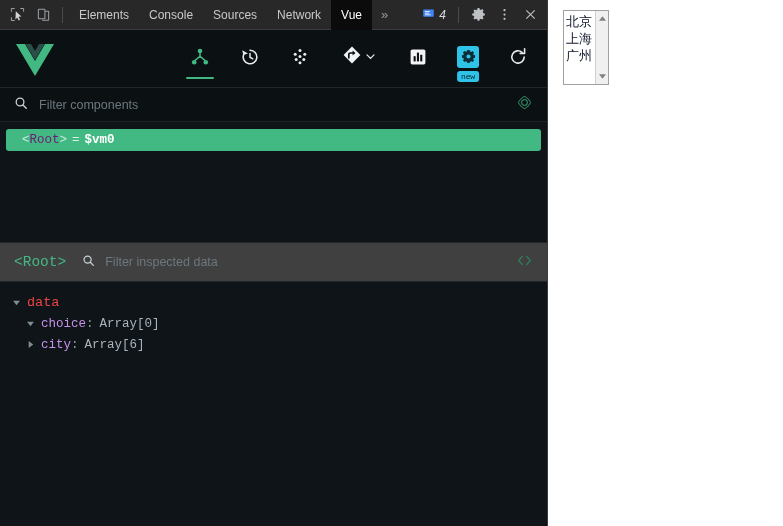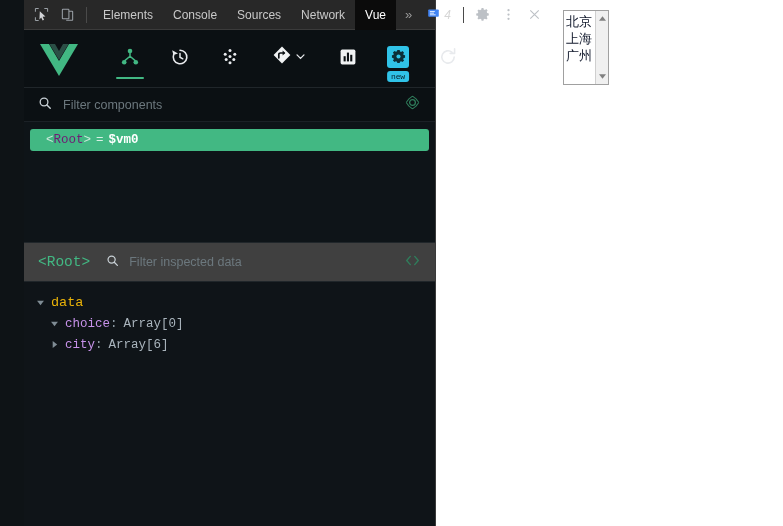--- a/index.html
+++ b/index.html
@@ -17,28 +17,27 @@
     width: 783px;
     height: 526px;
     background: #ffffff;
   }
 
   
   .devtools {
     position: absolute;
     left: 0;
     top: 0;
-    width: 436px;
+    width: 548px;
     height: 526px;
     background: #0e1316;
     border-right: 1px solid #3b3b3b;
     box-sizing: border-box;
     display: flex;
     flex-direction: column;
-    padding-left: 24px;
   }
 
   
   .dt-toolbar {
     height: 30px;
     background: #282828;
     border-bottom: 1px solid #3b3b3b;
     display: flex;
     align-items: center;
     flex: none;
@@ -273,21 +272,21 @@
     font-size: 12.5px;
     overflow: hidden;
   }
   .data-group-row {
     display: flex;
     align-items: center;
     height: 21px;
     padding-left: 2px;
   }
   .data-group-label {
-    color: #eab308;
+    color: #ef4444;
     font-size: 13.5px;
     margin-left: 6px;
   }
   .data-row {
     display: flex;
     align-items: center;
     height: 21px;
     padding-left: 16px;
   }
   .prop-key { color: #c792ea; margin-left: 6px; }

